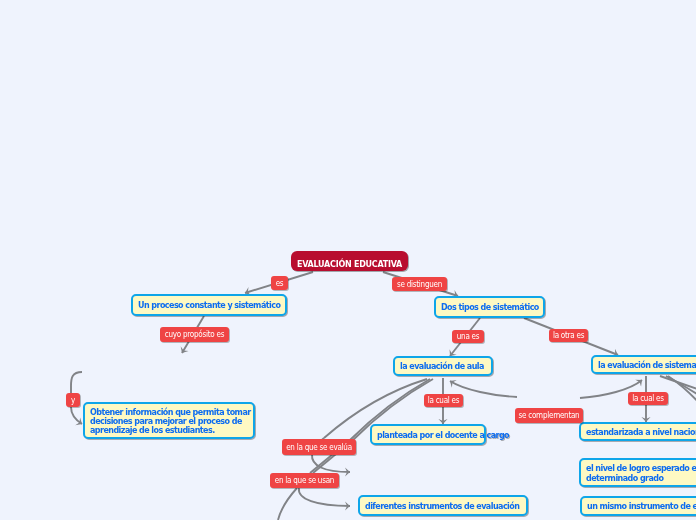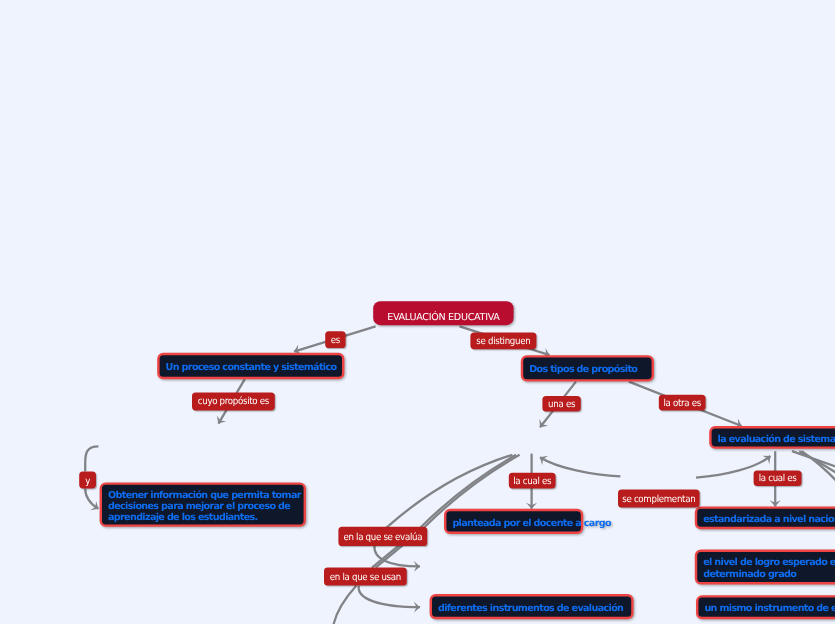--- a/index.html
+++ b/index.html
@@ -3,32 +3,32 @@
 <meta charset="utf-8">
 <style>
   html,body{margin:0;padding:0;}
   body{width:696px;height:520px;overflow:hidden;background:#eff3fd;
        font-family:"DejaVu Sans",sans-serif;
        -webkit-font-smoothing:antialiased;}
   #map{position:relative;width:696px;height:520px;}
   svg.edges{position:absolute;left:0;top:0;width:696px;height:520px;
             overflow:visible;}
   .node{position:absolute;box-sizing:border-box;}
-  .root{background:#b80d2f;border-radius:6px;color:#fff;font-weight:normal;padding-top:7px;
+  .root{background:#b80d2f;border-radius:6px;color:#fff;font-weight:bold;padding-top:7px;
         font-size:8px;letter-spacing:-.25px;display:flex;align-items:center;
         justify-content:center;
-        filter:drop-shadow(1px 1.4px 0.7px rgba(0,0,0,.32));margin-left:20px;}
-  .topic{background:#0f172a;border:2px solid #ef4444;border-radius:5px;
+        filter:drop-shadow(1px 1.4px 0.7px rgba(0,0,0,.32));}
+  .topic{background:#fef9c3;border:2px solid #0ea5e9;border-radius:5px;
          color:#0d6cf0;font-weight:bold;font-size:8px;letter-spacing:-.55px;
          display:flex;align-items:center;
          filter:drop-shadow(1px 1.4px 0.7px rgba(0,0,0,.30));}
         .topic > span{padding:0 5px;line-height:9.2px;display:block;white-space:nowrap;
                  position:relative;top:1px;}
   .root{white-space:nowrap;}
-  .lbl{position:absolute;box-sizing:border-box;background:#b91c1c;
+  .lbl{position:absolute;box-sizing:border-box;background:#ef4444;
        border-radius:3px;color:#fff;font-size:8px;font-stretch:condensed;letter-spacing:-.25px;
        display:flex;align-items:center;justify-content:center;
        white-space:nowrap;
        filter:drop-shadow(1px 1.2px 0.6px rgba(0,0,0,.26));}
 </style>
 </head>
 <body>
 
 <div id="map">
 
@@ -72,23 +72,26 @@
   </div>
 
 
   <div class="node topic" style="left:83px;top:402px;width:172px;height:37px;">
     <span>
       <span>Obtener información que permita tomar</span><br><span>decisiones para mejorar el proceso de</span><br><span>aprendizaje de los estudiantes.</span>
     </span>
   </div>
 
   <div class="node topic" style="left:434px;top:296px;width:111px;height:22px;">
-    <span>Dos tipos de propósito</span>
+    <span>Dos tipos de sistemático</span>
   </div>
 
+  <div class="node topic" style="left:393px;top:356px;width:100px;height:20px;">
+    <span>la evaluación de aula</span>
+  </div>
 
   <div class="node topic" style="left:591px;top:355px;width:118px;height:19px;">
     <span>la evaluación de sistema</span>
   </div>
 
   <div class="node topic" style="left:370px;top:424px;width:116px;height:21px;">
     <span>planteada por el docente a cargo</span>
   </div>
 
 

